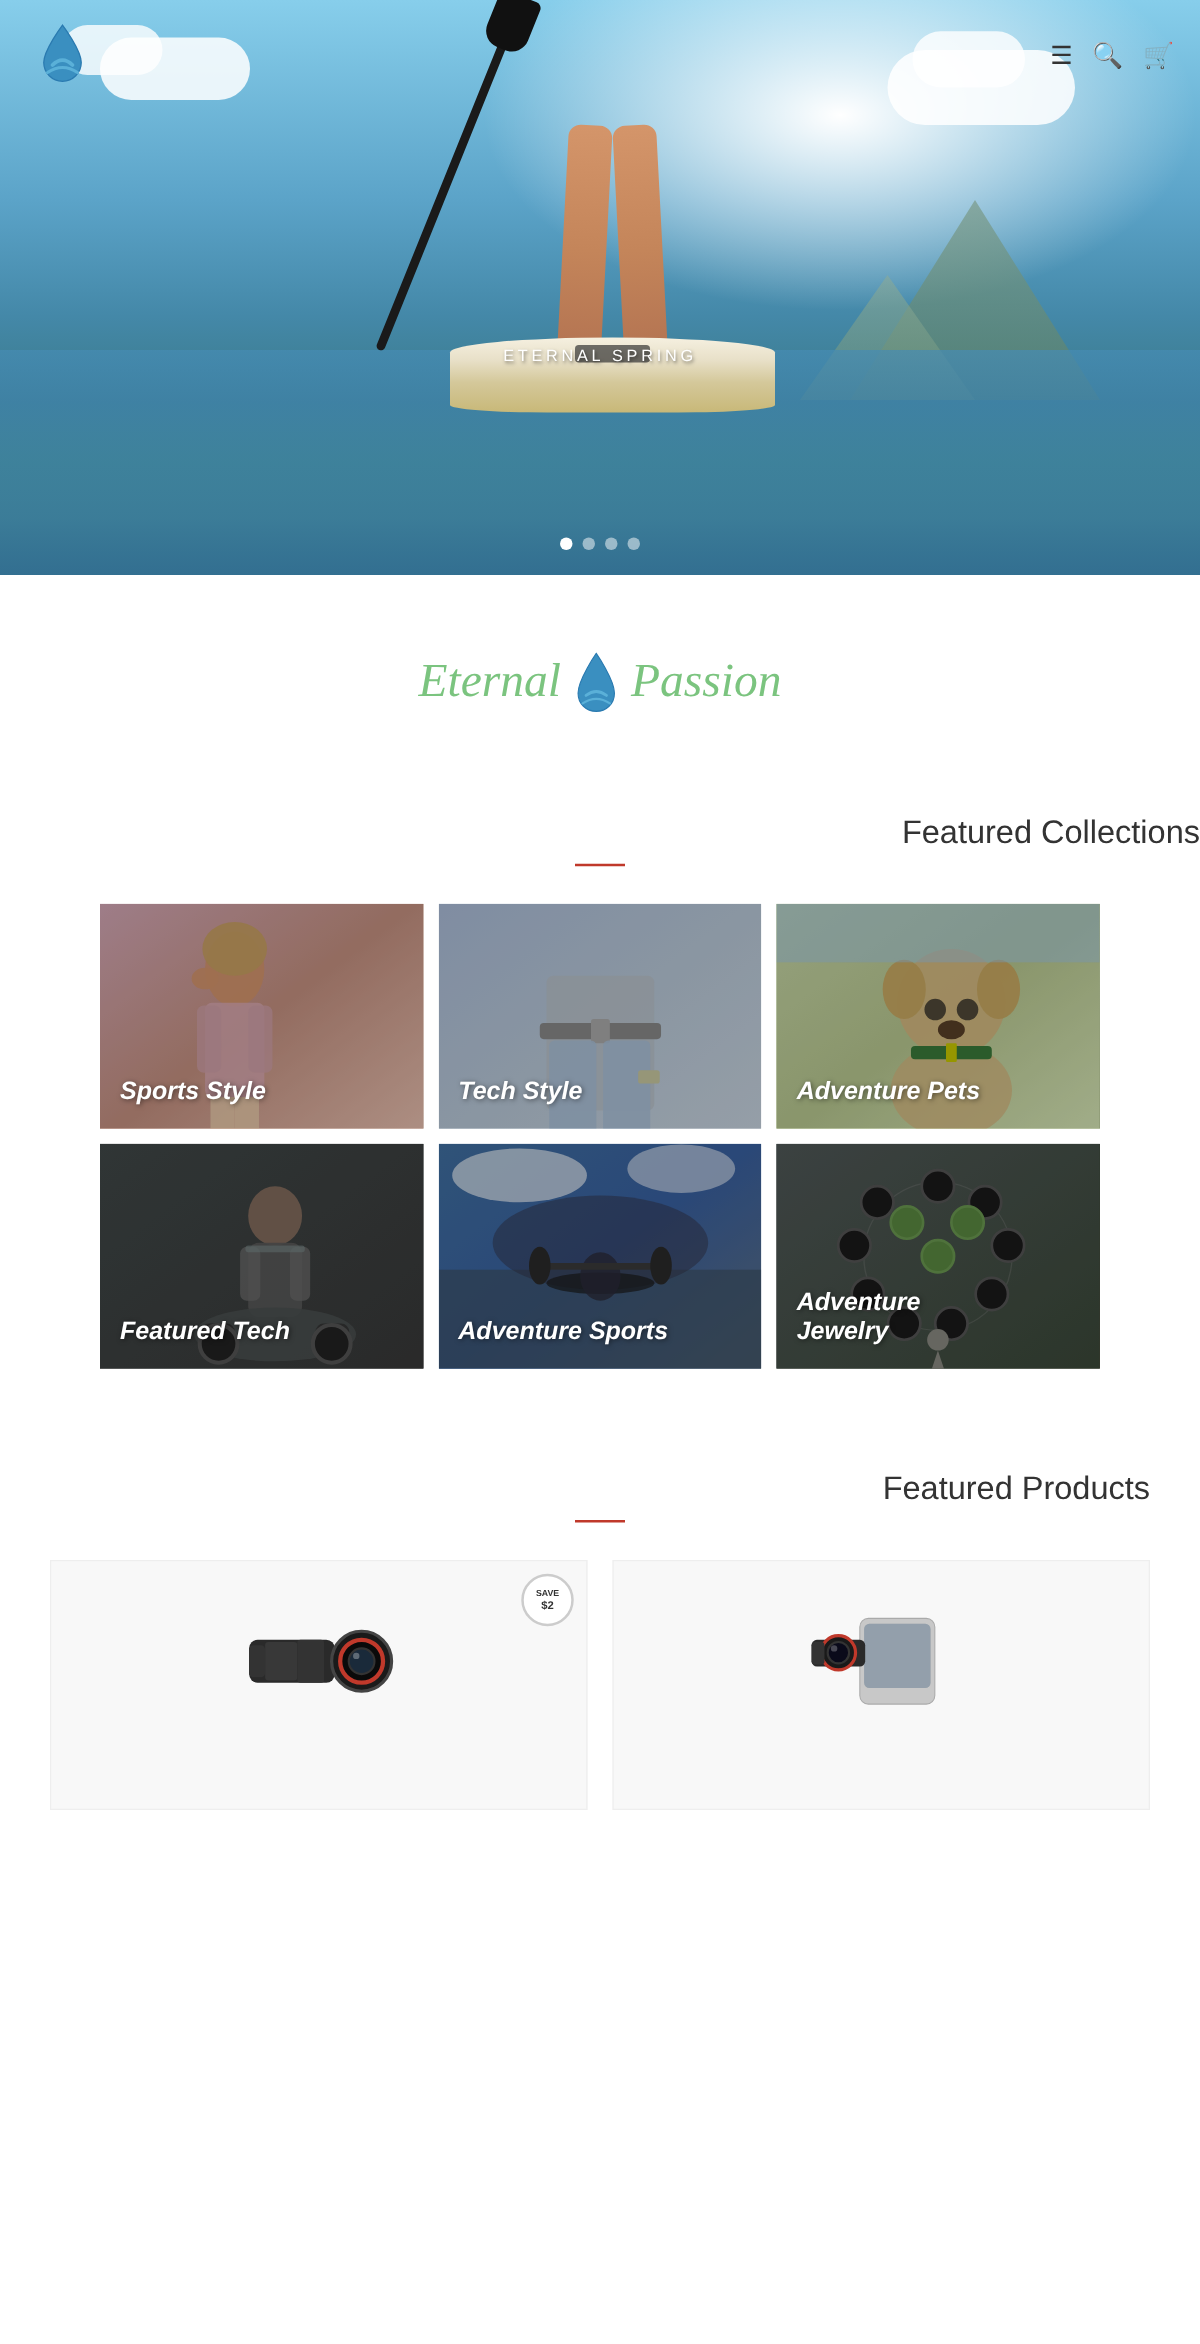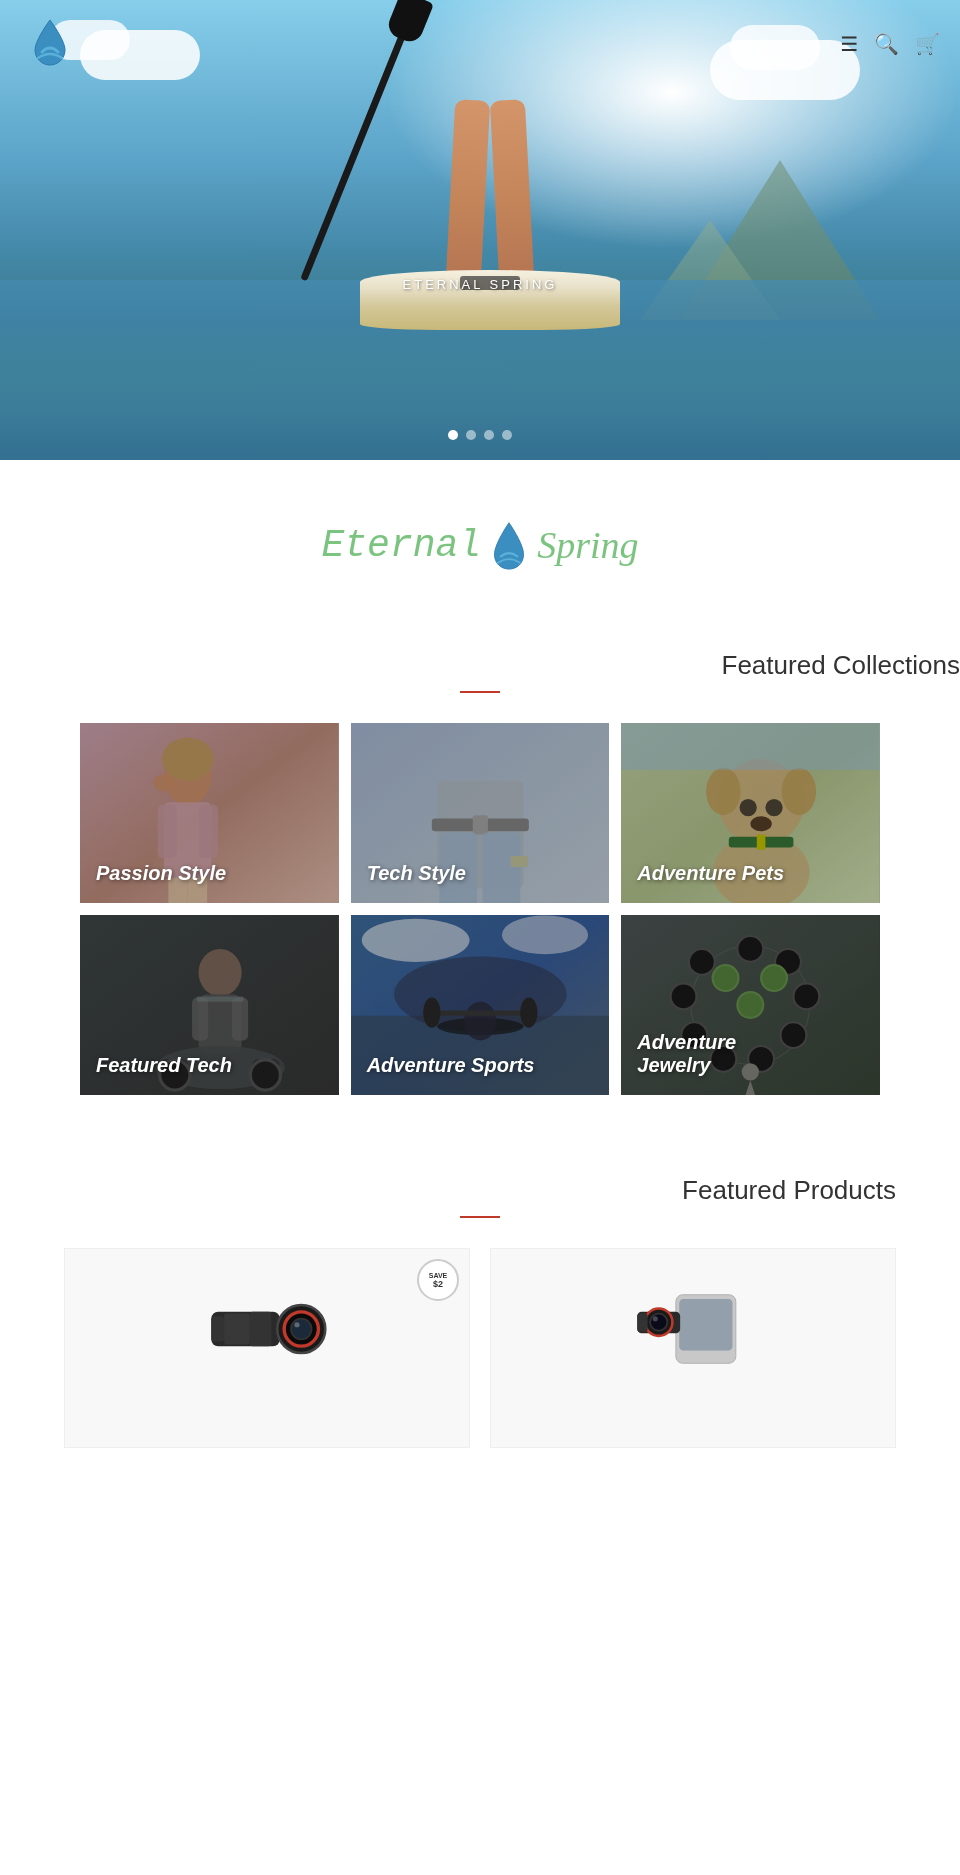--- a/index.html
+++ b/index.html
@@ -165,21 +165,21 @@
       padding: 60px 20px 40px;
     }
     .brand-logo {
       display: flex;
       align-items: center;
       justify-content: center;
       gap: 8px;
       margin-bottom: 20px;
     }
     .brand-name-left {
-      font-family: Liberation Mono, monospace;
+      font-family: Liberation Serif, serif;
       font-size: 38px;
       color: #7bc47f;
       font-style: italic;
     }
     .brand-drop-icon {
       width: 40px;
       height: 50px;
     }
     .brand-name-right {
       font-family: 'Palatino Linotype', Palatino, Georgia, serif;
@@ -260,21 +260,21 @@
     }
     .bg-jewelry {
       background: linear-gradient(135deg, #404848 0%, #484848 30%, #3a4838 60%, #484838 100%);
     }
     .bg-sports {
       background: linear-gradient(135deg, #5080b0 0%, #4870a0 30%, #6090c0 60%, #708090 100%);
     }
 
     
     .featured-products-section {
-      padding: 0 64px 40px;
+      padding: 0 40px 40px;
     }
     .products-grid {
       display: grid;
       grid-template-columns: repeat(2, 1fr);
       gap: 20px;
     }
     .product-card {
       position: relative;
       background: #f8f8f8;
       border: 1px solid #eee;
@@ -373,21 +373,21 @@
   </div>
 
   <div class="brand-section">
     <div class="brand-logo">
       <span class="brand-name-left">Eternal</span>
       <svg class="brand-drop-icon" viewBox="0 0 40 55" xmlns="http://www.w3.org/2000/svg">
         <path d="M20 3 C20 3 4 26 4 38 C4 47.4 11.2 54 20 54 C28.8 54 36 47.4 36 38 C36 26 20 3 20 3Z" fill="#3a8fc0" stroke="#2a7ab0" stroke-width="1"></path>
         <path d="M11 40 Q20 33 29 40" fill="none" stroke="#5ab0d8" stroke-width="2.5" stroke-linecap="round"></path>
         <path d="M8 47 Q20 39 32 47" fill="none" stroke="#5ab0d8" stroke-width="2" stroke-linecap="round"></path>
       </svg>
-      <span class="brand-name-right">Spring</span>
+      <span class="brand-name-right">Passion</span>
     </div>
   </div>
 
   <div>
     <h2 class="section-title">Featured Collections</h2>
     <div class="section-divider"></div>
 
     <div class="collections-grid">
 
       <div class="collection-item">
@@ -409,21 +409,21 @@
             <rect x="110" y="82" width="18" height="50" rx="5" fill="#d0a0a8" opacity="0.8"></rect>
             <rect x="82" y="150" width="18" height="30" fill="#e8c8a8" opacity="0.9"></rect>
             <rect x="100" y="150" width="18" height="30" fill="#e8c8a8" opacity="0.9"></rect>
 
             <ellipse cx="100" cy="40" rx="24" ry="20" fill="#c8a060" opacity="0.9"></ellipse>
 
             <ellipse cx="78" cy="62" rx="10" ry="8" fill="#d4956a" opacity="0.9"></ellipse>
           </svg>
         </div>
         <div class="collection-overlay"></div>
-        <div class="collection-label">Passion Style</div>
+        <div class="collection-label">Sports Style</div>
       </div>
 
       <div class="collection-item">
         <div class="collection-bg bg-mens">
           <svg width="100%" height="100%" viewBox="0 0 240 180" preserveAspectRatio="xMidYMid slice">
             <rect width="240" height="180" fill="url(#mens-grad)"></rect>
             <defs>
               <linearGradient id="mens-grad" x1="0%" y1="0%" x2="100%" y2="100%">
                 <stop offset="0%" style="stop-color:#aabcd8"></stop>
                 <stop offset="50%" style="stop-color:#b8c8d8"></stop>

